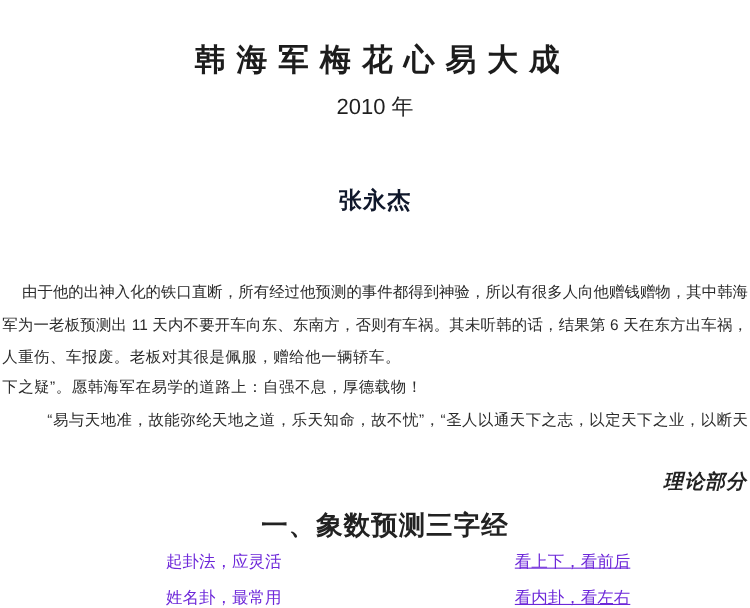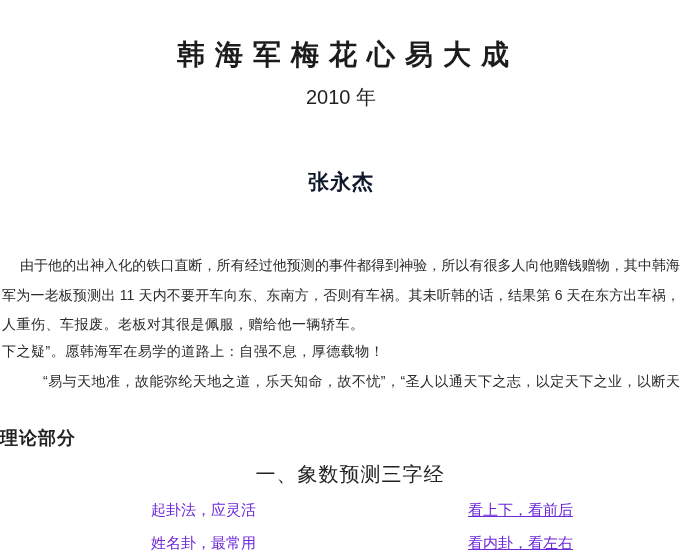--- a/index.html
+++ b/index.html
@@ -68,34 +68,35 @@
     text-align-last: justify;
   }
   .line.indent-1 { padding-left: 18px; box-sizing: border-box; }
   .line.indent-2 { padding-left: 41px; box-sizing: border-box; }
   .line.last { text-align: left; letter-spacing: 0.5px; }
   .section-heading {
     position: absolute;
     top: 426px;
     left: 0;
     width: 679px;
-    text-align: left;
+    text-align: right;
     font-weight: 700;
     font-size: 18px;
     letter-spacing: 1px;
     color: #222222;
+    font-style: italic;
   }
   .chapter-heading {
     position: absolute;
     top: 461px;
     left: 0;
     width: 682px;
     text-align: center;
-    font-weight: 400;
-    font-size: 20px;
+    font-weight: 700;
+    font-size: 24px;
     letter-spacing: 1px;
     padding-left: 18px;
     box-sizing: border-box;
     color: #222222;
   }
   .verse-row {
     position: absolute;
     left: 16px;
     width: 682px;
     height: 22px;

